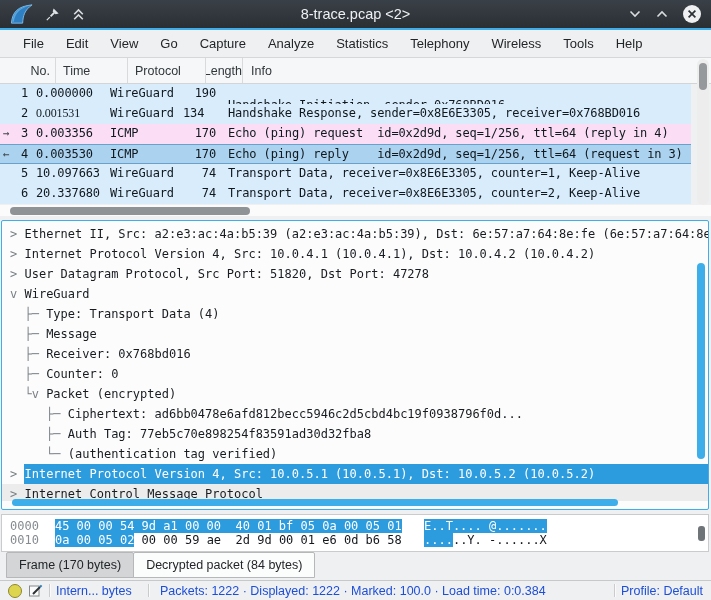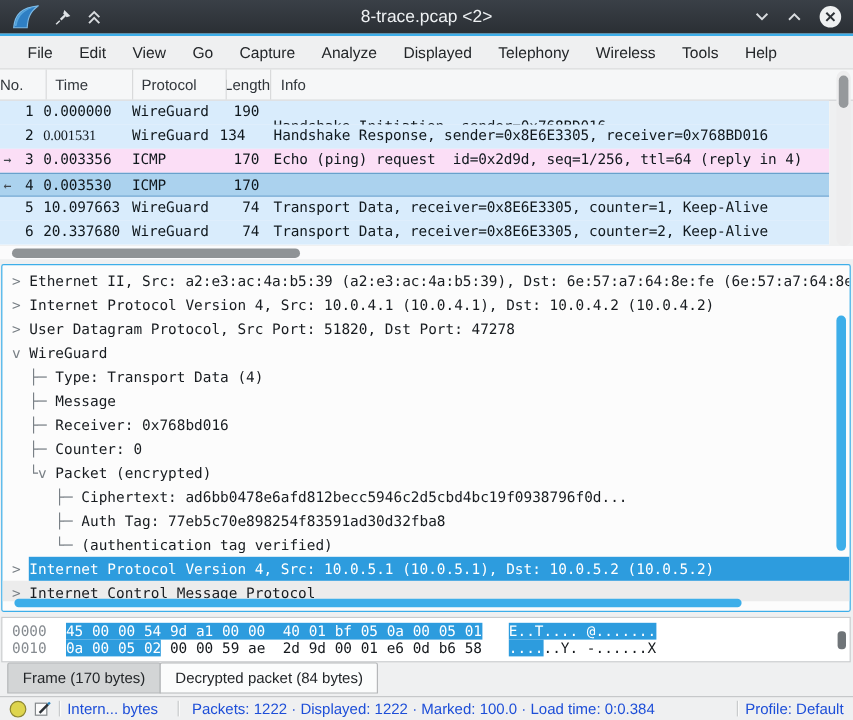--- a/index.html
+++ b/index.html
@@ -131,29 +131,29 @@
   </div>
   <div class="accent-line"></div>
 
   <div class="menubar">
       <span class="menu-item">File</span>
       <span class="menu-item">Edit</span>
       <span class="menu-item">View</span>
       <span class="menu-item">Go</span>
       <span class="menu-item">Capture</span>
       <span class="menu-item">Analyze</span>
-      <span class="menu-item">Displayed</span>
+      <span class="menu-item">Statistics</span>
       <span class="menu-item">Telephony</span>
       <span class="menu-item">Wireless</span>
       <span class="menu-item">Tools</span>
       <span class="menu-item">Help</span>
     </div>
 
   <div class="pl-header">
-      <span class="pl-col" style="width: 39px; ">
+      <span class="pl-col" style="width: 56px; justify-content: flex-end;">
         <span style="padding: 0px 5px 0px 0px;">No.</span>
       </span>
       <span class="pl-col" style="width: 72px; justify-content: flex-start;">
         <span style="padding: 0px 0px 0px 7px;">Time</span>
       </span>
       <span class="pl-col" style="width: 78px; justify-content: flex-start;">
         <span style="padding: 0px 0px 0px 7px;">Protocol</span>
       </span>
       <span class="pl-col" style="width: 37px; justify-content: flex-end;">
         <span style="padding: 0px 0px 0px 7px;">Length</span>
@@ -184,20 +184,21 @@
         <span class="pl-cell" style="width: 78px; text-align: left; padding: 0px 0px 0px 5px;">ICMP</span>
         <span class="pl-cell" style="width: 37px; text-align: right; padding: 0px 4px 0px 0px;">170</span>
         <span class="pl-cell" style="width: 471px; text-align: left; padding: 0px 0px 0px 8px;">Echo (ping) request  id=0x2d9d, seq=1/256, ttl=64 (reply in 4)</span>
       </div>
       <div class="pl-row selected">
         <span class="marker">←</span>
         <span class="pl-cell" style="width: 33px; text-align: right; padding: 0px 5px 0px 0px;">4</span>
         <span class="pl-cell" style="width: 72px; text-align: left; padding: 0px 0px 0px 3px;">0.003530</span>
         <span class="pl-cell" style="width: 78px; text-align: left; padding: 0px 0px 0px 5px;">ICMP</span>
         <span class="pl-cell" style="width: 37px; text-align: right; padding: 0px 4px 0px 0px;">170</span>
+        <span class="pl-cell" style="width: 471px; text-align: left; padding: 0px 0px 0px 8px;">Echo (ping) reply    id=0x2d9d, seq=1/256, ttl=64 (request in 3)</span>
       </div>
       <div class="pl-row wireguard">
         <span class="pl-cell" style="width: 33px; text-align: right; padding: 0px 5px 0px 0px;">5</span>
         <span class="pl-cell" style="width: 72px; text-align: left; padding: 0px 0px 0px 3px;">10.097663</span>
         <span class="pl-cell" style="width: 78px; text-align: left; padding: 0px 0px 0px 5px;">WireGuard</span>
         <span class="pl-cell" style="width: 37px; text-align: right; padding: 0px 4px 0px 0px;">74</span>
         <span class="pl-cell" style="width: 471px; text-align: left; padding: 0px 0px 0px 8px;">Transport Data, receiver=0x8E6E3305, counter=1, Keep-Alive</span>
       </div>
       <div class="pl-row wireguard">
         <span class="pl-cell" style="width: 33px; text-align: right; padding: 0px 5px 0px 0px;">6</span>

